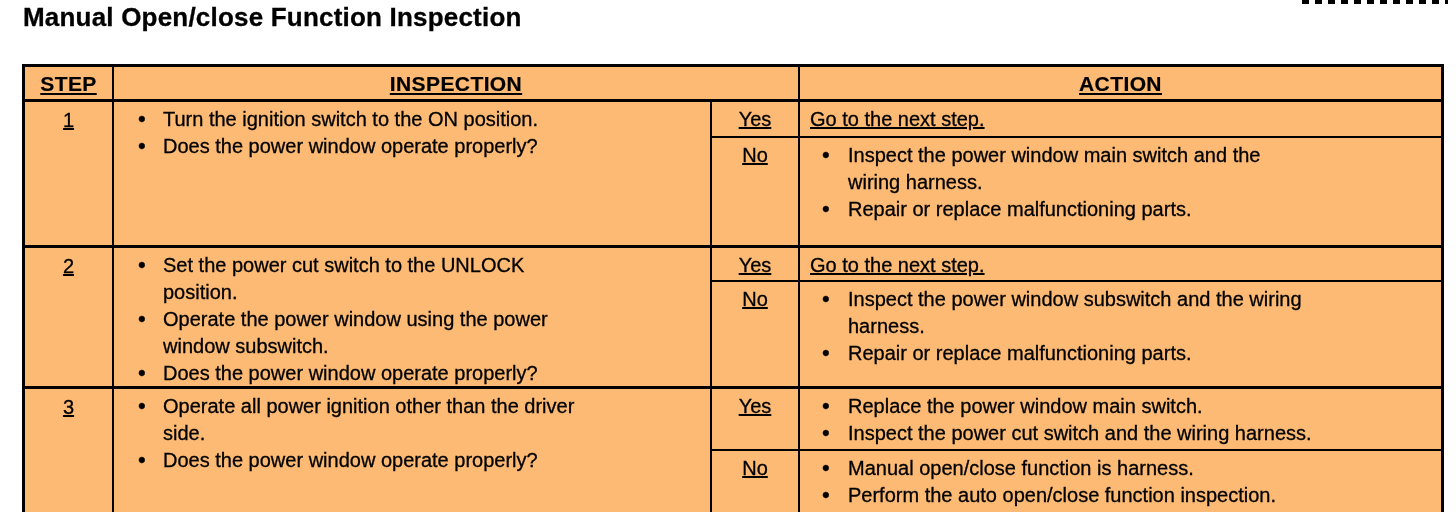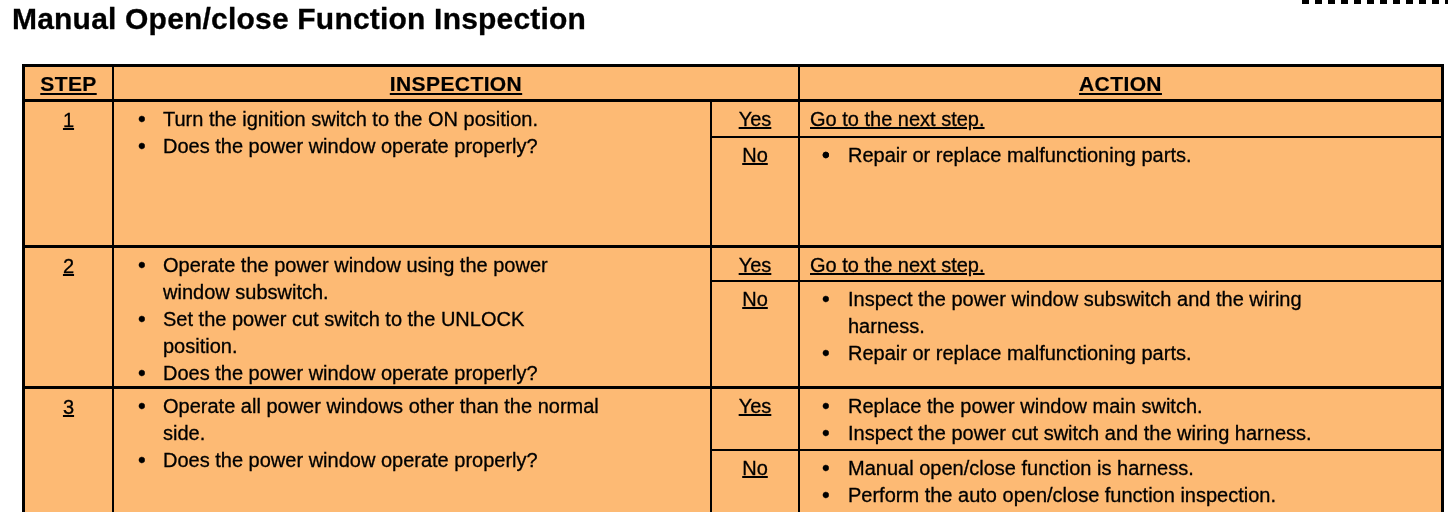--- a/index.html
+++ b/index.html
@@ -7,22 +7,22 @@
     position:relative;
     width:1456px;height:512px;
     background:#ffffff;
     font-family:"Liberation Sans", sans-serif;
     color:#000;
     overflow:hidden;
   }
   .page *{box-sizing:border-box;}
 
   .page-title{
-    position:absolute;left:12px;top:2px;
-    font-size:30px;font-weight:bold;letter-spacing:0.2px;
+    position:absolute;left:23px;top:2px;
+    font-size:26px;font-weight:bold;letter-spacing:0.2px;
     -webkit-text-stroke:0.3px #000;
   }
 
   .corner-marks{
     position:absolute;top:0;right:8px;width:146px;height:4px;
     background:repeating-linear-gradient(90deg,#000 0 7px,transparent 7px 13px);
   }
 
   .insp-table{
     position:absolute;left:22px;top:64px;
@@ -81,50 +81,51 @@
       <ul class="blist">
         <li><span class="bullet"></span><span class="li-text">Turn the ignition switch to the ON position.</span></li>
         <li><span class="bullet"></span><span class="li-text">Does the power window operate properly?</span></li>
       </ul>
     </div>
     <div class="cell ans-cell br2 bb2" style="grid-area:2/3/3/4">Yes</div>
     <div class="cell plain-action bb2" style="grid-area:2/4/3/5">Go to the next step.</div>
     <div class="cell ans-cell br2 bb3" style="grid-area:3/3/4/4">No</div>
     <div class="cell bb3" style="grid-area:3/4/4/5">
       <ul class="blist action">
-        <li><span class="bullet"></span></li>
+        <li><span class="bullet"></span><span class="li-text">Inspect the power window main switch and the
+wiring harness.</span></li>
         <li><span class="bullet"></span><span class="li-text">Repair or replace malfunctioning parts.</span></li>
       </ul>
     </div>
 
     <div class="cell step-cell br2 bb3" style="grid-area:4/1/6/2">2</div>
     <div class="cell br2 bb3" style="grid-area:4/2/6/3">
       <ul class="blist">
+        <li><span class="bullet"></span><span class="li-text">Set the power cut switch to the UNLOCK
+position.</span></li>
         <li><span class="bullet"></span><span class="li-text">Operate the power window using the power
 window subswitch.</span></li>
-        <li><span class="bullet"></span><span class="li-text">Set the power cut switch to the UNLOCK
-position.</span></li>
         <li><span class="bullet"></span><span class="li-text">Does the power window operate properly?</span></li>
       </ul>
     </div>
     <div class="cell ans-cell br2 bb2" style="grid-area:4/3/5/4">Yes</div>
     <div class="cell plain-action bb2" style="grid-area:4/4/5/5">Go to the next step.</div>
     <div class="cell ans-cell br2 bb3" style="grid-area:5/3/6/4">No</div>
     <div class="cell bb3" style="grid-area:5/4/6/5">
       <ul class="blist action">
         <li><span class="bullet"></span><span class="li-text">Inspect the power window subswitch and the wiring
 harness.</span></li>
         <li><span class="bullet"></span><span class="li-text">Repair or replace malfunctioning parts.</span></li>
       </ul>
     </div>
 
     <div class="cell step-cell br2" style="grid-area:6/1/8/2">3</div>
     <div class="cell br2" style="grid-area:6/2/8/3">
       <ul class="blist">
-        <li><span class="bullet"></span><span class="li-text">Operate all power windows other than the normal
+        <li><span class="bullet"></span><span class="li-text">Operate all power ignition other than the driver
 side.</span></li>
         <li><span class="bullet"></span><span class="li-text">Does the power window operate properly?</span></li>
       </ul>
     </div>
     <div class="cell ans-cell br2 bb2" style="grid-area:6/3/7/4">Yes</div>
     <div class="cell bb2" style="grid-area:6/4/7/5">
       <ul class="blist action">
         <li><span class="bullet"></span><span class="li-text">Replace the power window main switch.</span></li>
         <li><span class="bullet"></span><span class="li-text">Inspect the power cut switch and the wiring harness.</span></li>
       </ul>

